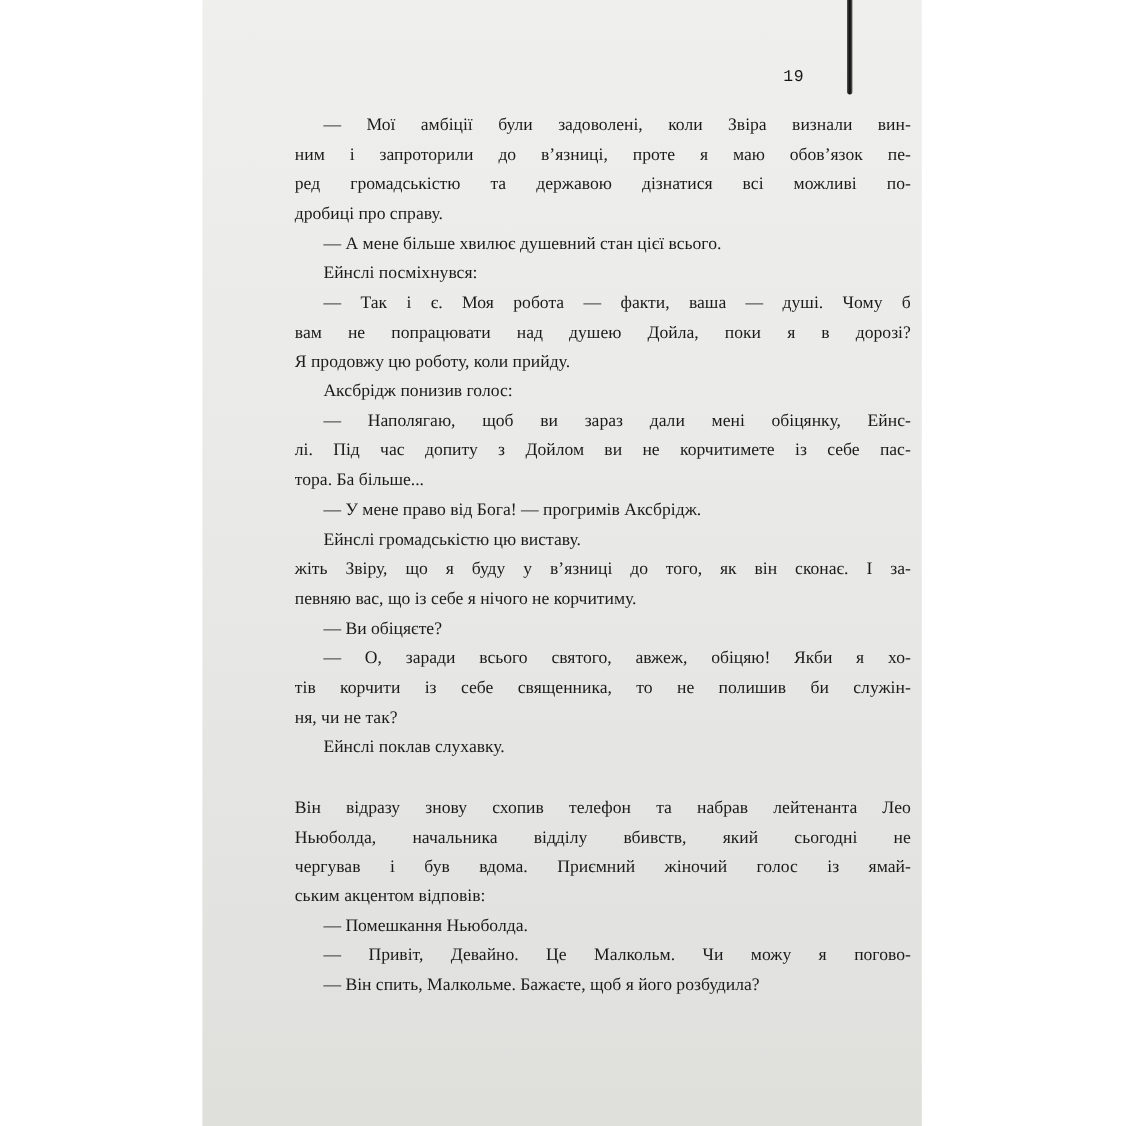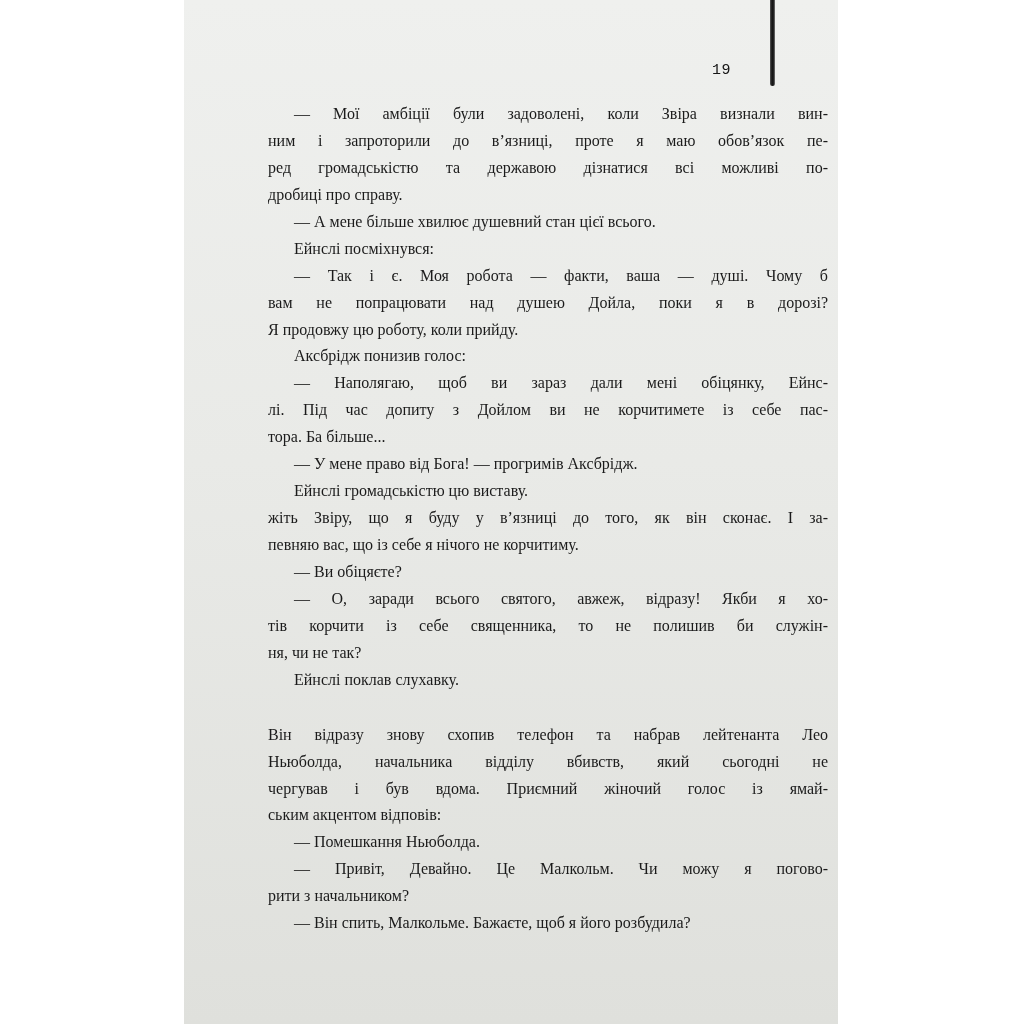--- a/index.html
+++ b/index.html
@@ -91,41 +91,40 @@
           <span class="line ind">Ейнслі громадськістю цю виставу.</span>
         </div>
         <div>
           <span class="line full">жіть Звіру, що я буду у в’язниці до того, як він сконає. І за-</span>
           <span class="line">певняю вас, що із себе я нічого не корчитиму.</span>
         </div>
         <div>
           <span class="line ind">— Ви обіцяєте?</span>
         </div>
         <div>
-          <span class="line ind full">— О, заради всього святого, авжеж, відразу! Якби я хо-</span>
+          <span class="line ind full">— О, заради всього святого, авжеж, обіцяю! Якби я хо-</span>
           <span class="line full">тів корчити із себе священника, то не полишив би служін-</span>
           <span class="line">ня, чи не так?</span>
         </div>
         <div>
           <span class="line ind">Ейнслі поклав слухавку.</span>
         </div>
       </div>
     <span class="gap"></span>
     <div id="after">
         <div>
           <span class="line full">Він відразу знову схопив телефон та набрав лейтенанта Лео</span>
           <span class="line full">Ньюболда, начальника відділу вбивств, який сьогодні не</span>
           <span class="line full">чергував і був вдома. Приємний жіночий голос із ямай-</span>
           <span class="line">ським акцентом відповів:</span>
         </div>
         <div>
           <span class="line ind">— Помешкання Ньюболда.</span>
         </div>
         <div>
           <span class="line ind full">— Привіт, Девайно. Це Малкольм. Чи можу я погово-</span>
-          <span class="line">рити з начальником?</span>
         </div>
         <div>
           <span class="line ind">— Він спить, Малкольме. Бажаєте, щоб я його розбудила?</span>
         </div>
       </div>
   </div>
 </div>
 
 </body></html>

